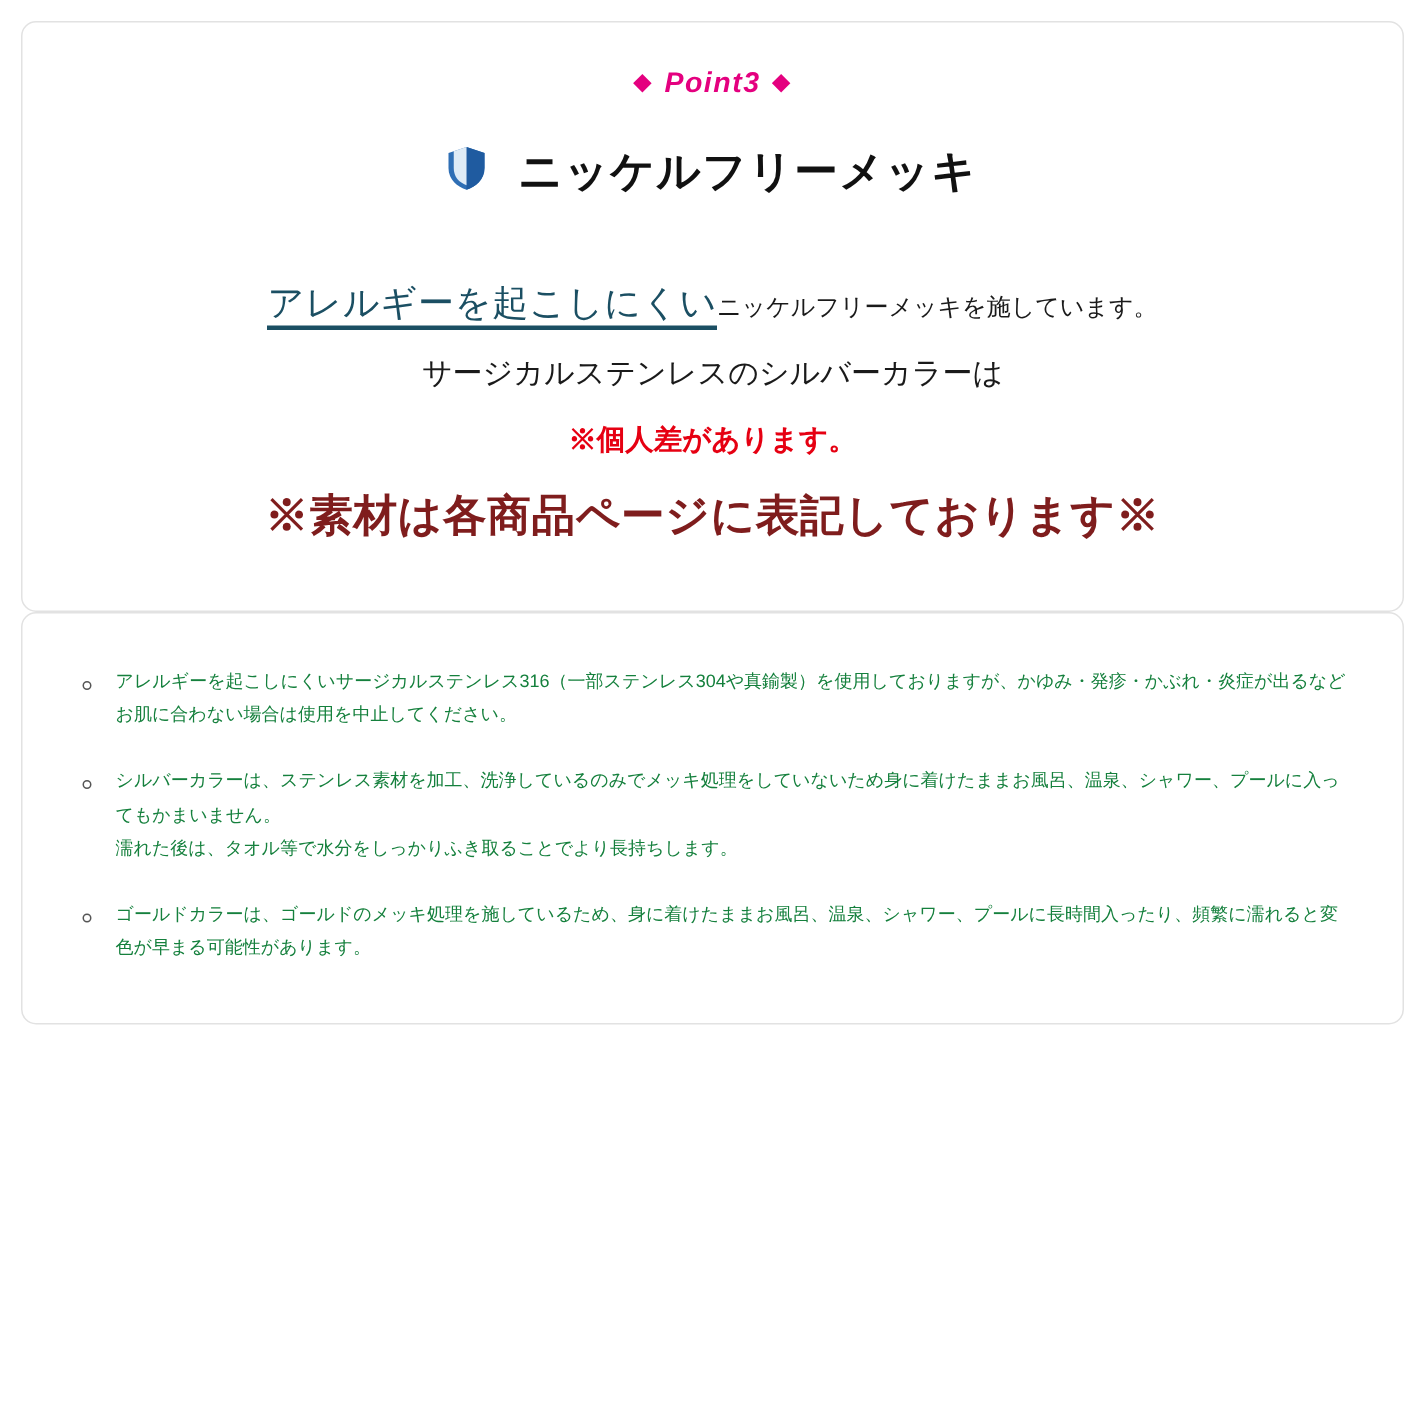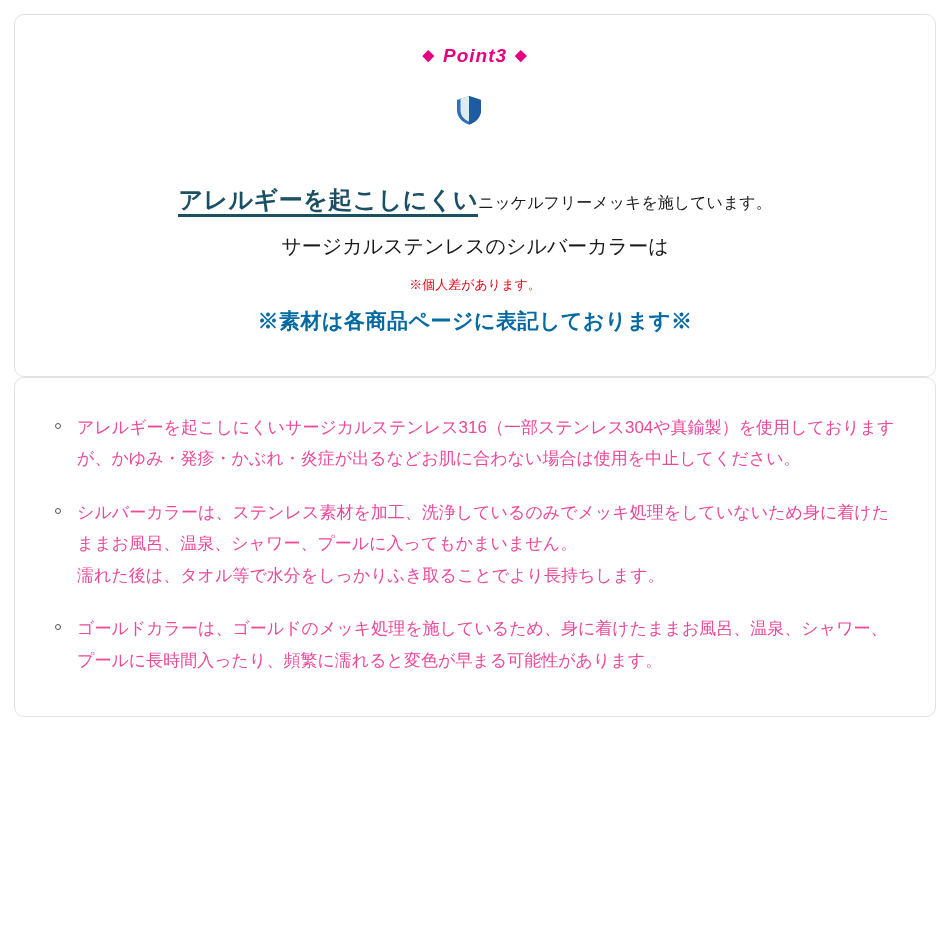--- a/index.html
+++ b/index.html
@@ -71,39 +71,39 @@
   .lead-line {
     font-size: 16px;
     margin-bottom: 2px;
   }
   .emph-line {
     font-size: 16px;
     margin-bottom: 2px;
   }
   .emph {
     font-size: 24px;
-    font-weight: bold;
+    font-weight: normal;
     color: #1b4f63;
     border-bottom: 3px solid #1b4f63;
     padding-bottom: 1px;
     letter-spacing: 0.5px;
   }
   .sub-line {
     font-size: 20px;
   }
   .note-red {
     color: #e60012;
-    font-size: 13px;
-    font-weight: normal;
+    font-size: 19px;
+    font-weight: bold;
     margin-top: 6px;
   }
   .note-strong {
-    font-size: 21px;
+    font-size: 29px;
     font-weight: bold;
-    color: #0369a1;
+    color: #7f1d1d;
     margin-top: 2px;
     letter-spacing: 0.5px;
   }
 
   
   .section-heading {
     text-align: center;
     font-size: 25px;
     font-weight: bold;
     color: #111111;
@@ -121,23 +121,23 @@
     padding: 34px 36px 40px 36px;
   }
   ul.notes {
     list-style: none;
     margin: 0;
     padding: 0;
   }
   ul.notes li {
     position: relative;
     padding-left: 26px;
-    font-size: 17px;
+    font-size: 12px;
     line-height: 1.85;
-    color: #ec4899;
+    color: #15803d;
     margin-bottom: 22px;
   }
   ul.notes li:last-child {
     margin-bottom: 0;
   }
   ul.notes li::before {
     content: "";
     position: absolute;
     left: 4px;
     top: 11px;
@@ -160,20 +160,21 @@
     </div>
 
     <div class="point-title">
       <span class="shield-icon">
         <svg width="26" height="30" viewBox="0 0 26 30" xmlns="http://www.w3.org/2000/svg">
           <path d="M13 1 L25 5 V15 C25 23 19 27.5 13 29.5 C7 27.5 1 23 1 15 V5 Z" fill="#2f6fb5"></path>
           <path d="M13 1 L25 5 V15 C25 23 19 27.5 13 29.5 Z" fill="#1f5ba0"></path>
           <path d="M13 1 L4.5 3.8 V15 C4.5 21 8 24.6 13 26.5 Z" fill="#eef5fc" opacity="0.92"></path>
         </svg>
       </span>
+      <span>ニッケルフリーメッキ</span>
     </div>
 
     <div class="body-lines">
       <div class="emph-line">
         <span class="emph">アレルギーを起こしにくい</span><span>ニッケルフリーメッキを施しています。</span>
       </div>
       <div class="sub-line">サージカルステンレスのシルバーカラーは</div>
       <div class="note-red">※個人差があります。</div>
       <div class="note-strong">※素材は各商品ページに表記しております※</div>
     </div>

